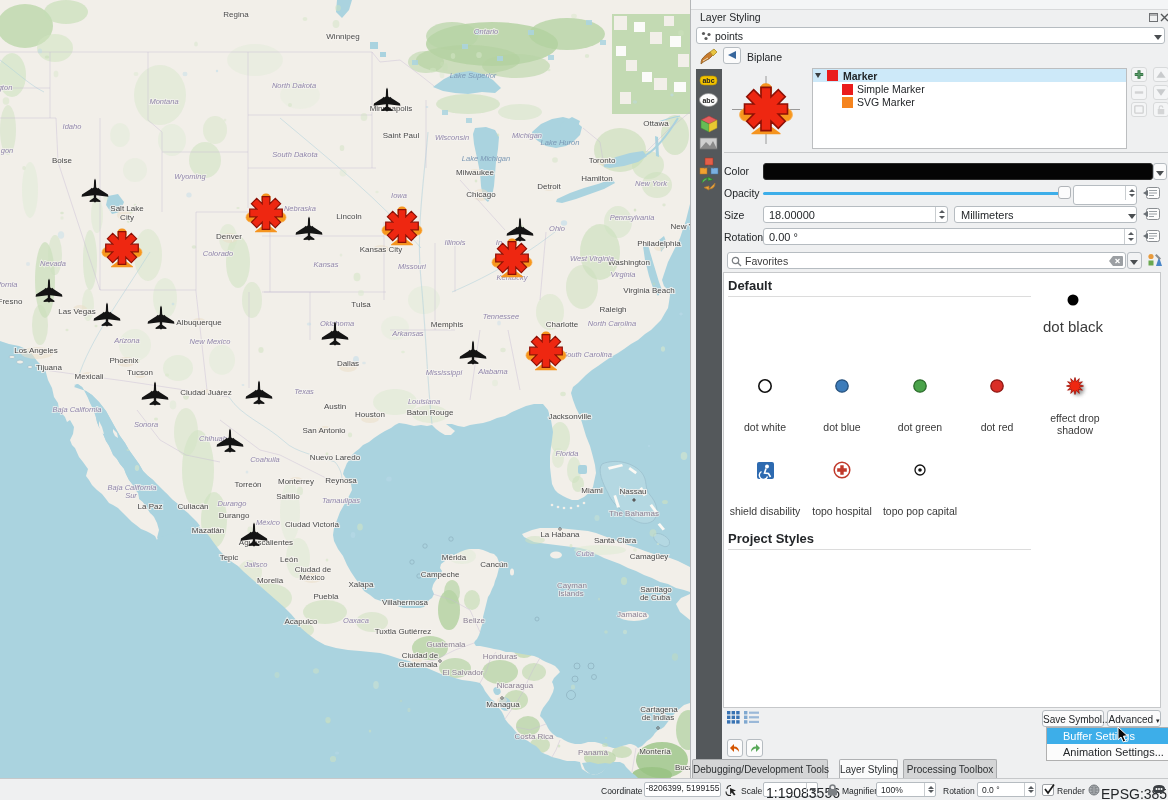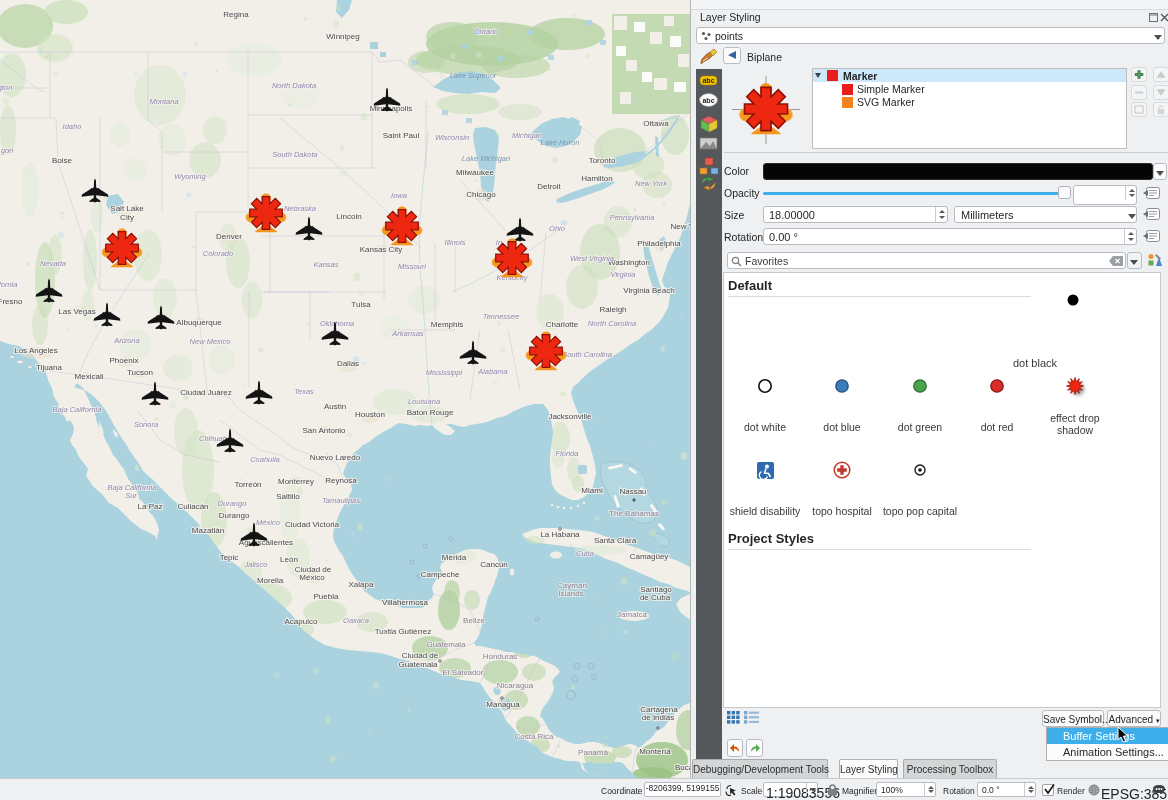--- a/index.html
+++ b/index.html
@@ -710,21 +710,21 @@
         </g>
         <g transform="translate(119,198)">
           <circle r="7.8" fill="#fff" stroke="#c0392b" stroke-width="1.5"></circle>
           <path d="M-1.7,-4.8 h3.4 v3.1 h3.1 v3.4 h-3.1 v3.1 h-3.4 v-3.1 h-3.1 v-3.4 h3.1 Z" fill="#c0392b"></path>
         </g>
         <g transform="translate(197,198)">
           <circle r="5" fill="#fff" stroke="#111" stroke-width="1.3"></circle>
           <circle r="1.8" fill="#111"></circle>
         </g>
       </svg>
-<div style="position:absolute;left:322px;top:357px;width:120px;font-size:11px;color:#3a3a3a">dot  black</div>
+<div style="position:absolute;left:322px;top:318px;width:120px;text-align:center;font-size:15px;color:#3a3a3a">dot  black</div>
 <div style="position:absolute;left:14px;top:421px;width:120px;text-align:center;font-size:10.5px;color:#3a3a3a">dot  white</div>
 <div style="position:absolute;left:91px;top:421px;width:120px;text-align:center;font-size:10.5px;color:#3a3a3a">dot blue</div>
 <div style="position:absolute;left:169px;top:421px;width:120px;text-align:center;font-size:10.5px;color:#3a3a3a">dot green</div>
 <div style="position:absolute;left:246px;top:421px;width:120px;text-align:center;font-size:10.5px;color:#3a3a3a">dot red</div>
 <div style="position:absolute;left:324px;top:412px;width:120px;text-align:center;font-size:10.5px;color:#3a3a3a">effect drop</div>
 <div style="position:absolute;left:324px;top:424px;width:120px;text-align:center;font-size:10.5px;color:#3a3a3a">shadow</div>
 <div style="position:absolute;left:14px;top:505px;width:120px;text-align:center;font-size:10.5px;color:#3a3a3a">shield disability</div>
 <div style="position:absolute;left:91px;top:505px;width:120px;text-align:center;font-size:10.5px;color:#3a3a3a">topo hospital</div>
 <div style="position:absolute;left:169px;top:505px;width:120px;text-align:center;font-size:10.5px;color:#3a3a3a">topo pop capital</div>
 <div style="position:absolute;left:37px;top:531px;font-size:13px;font-weight:bold;color:#232629">Project Styles</div>

